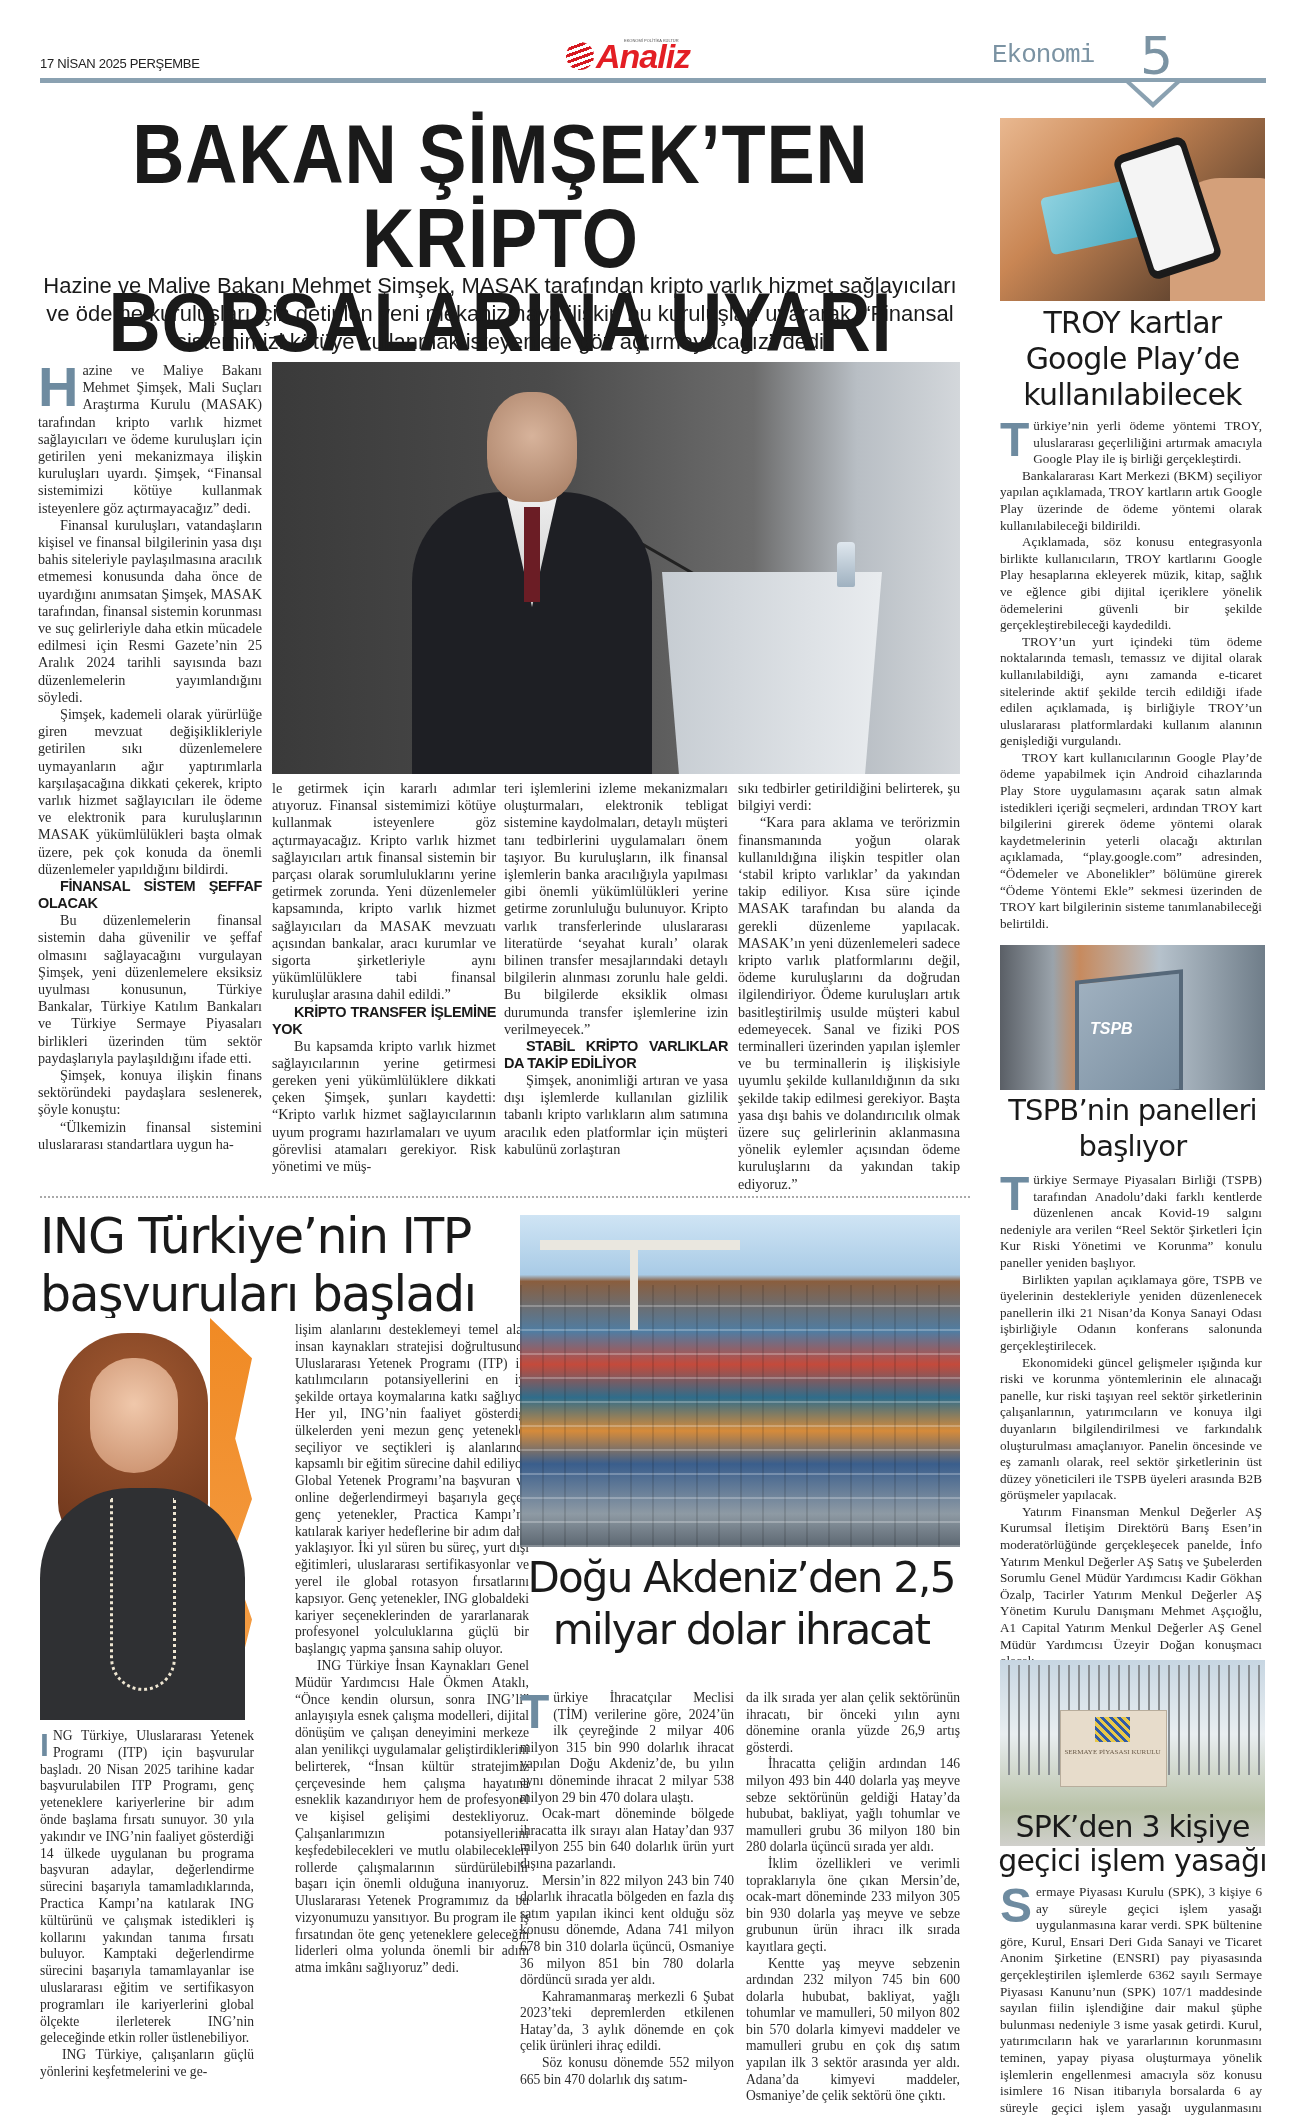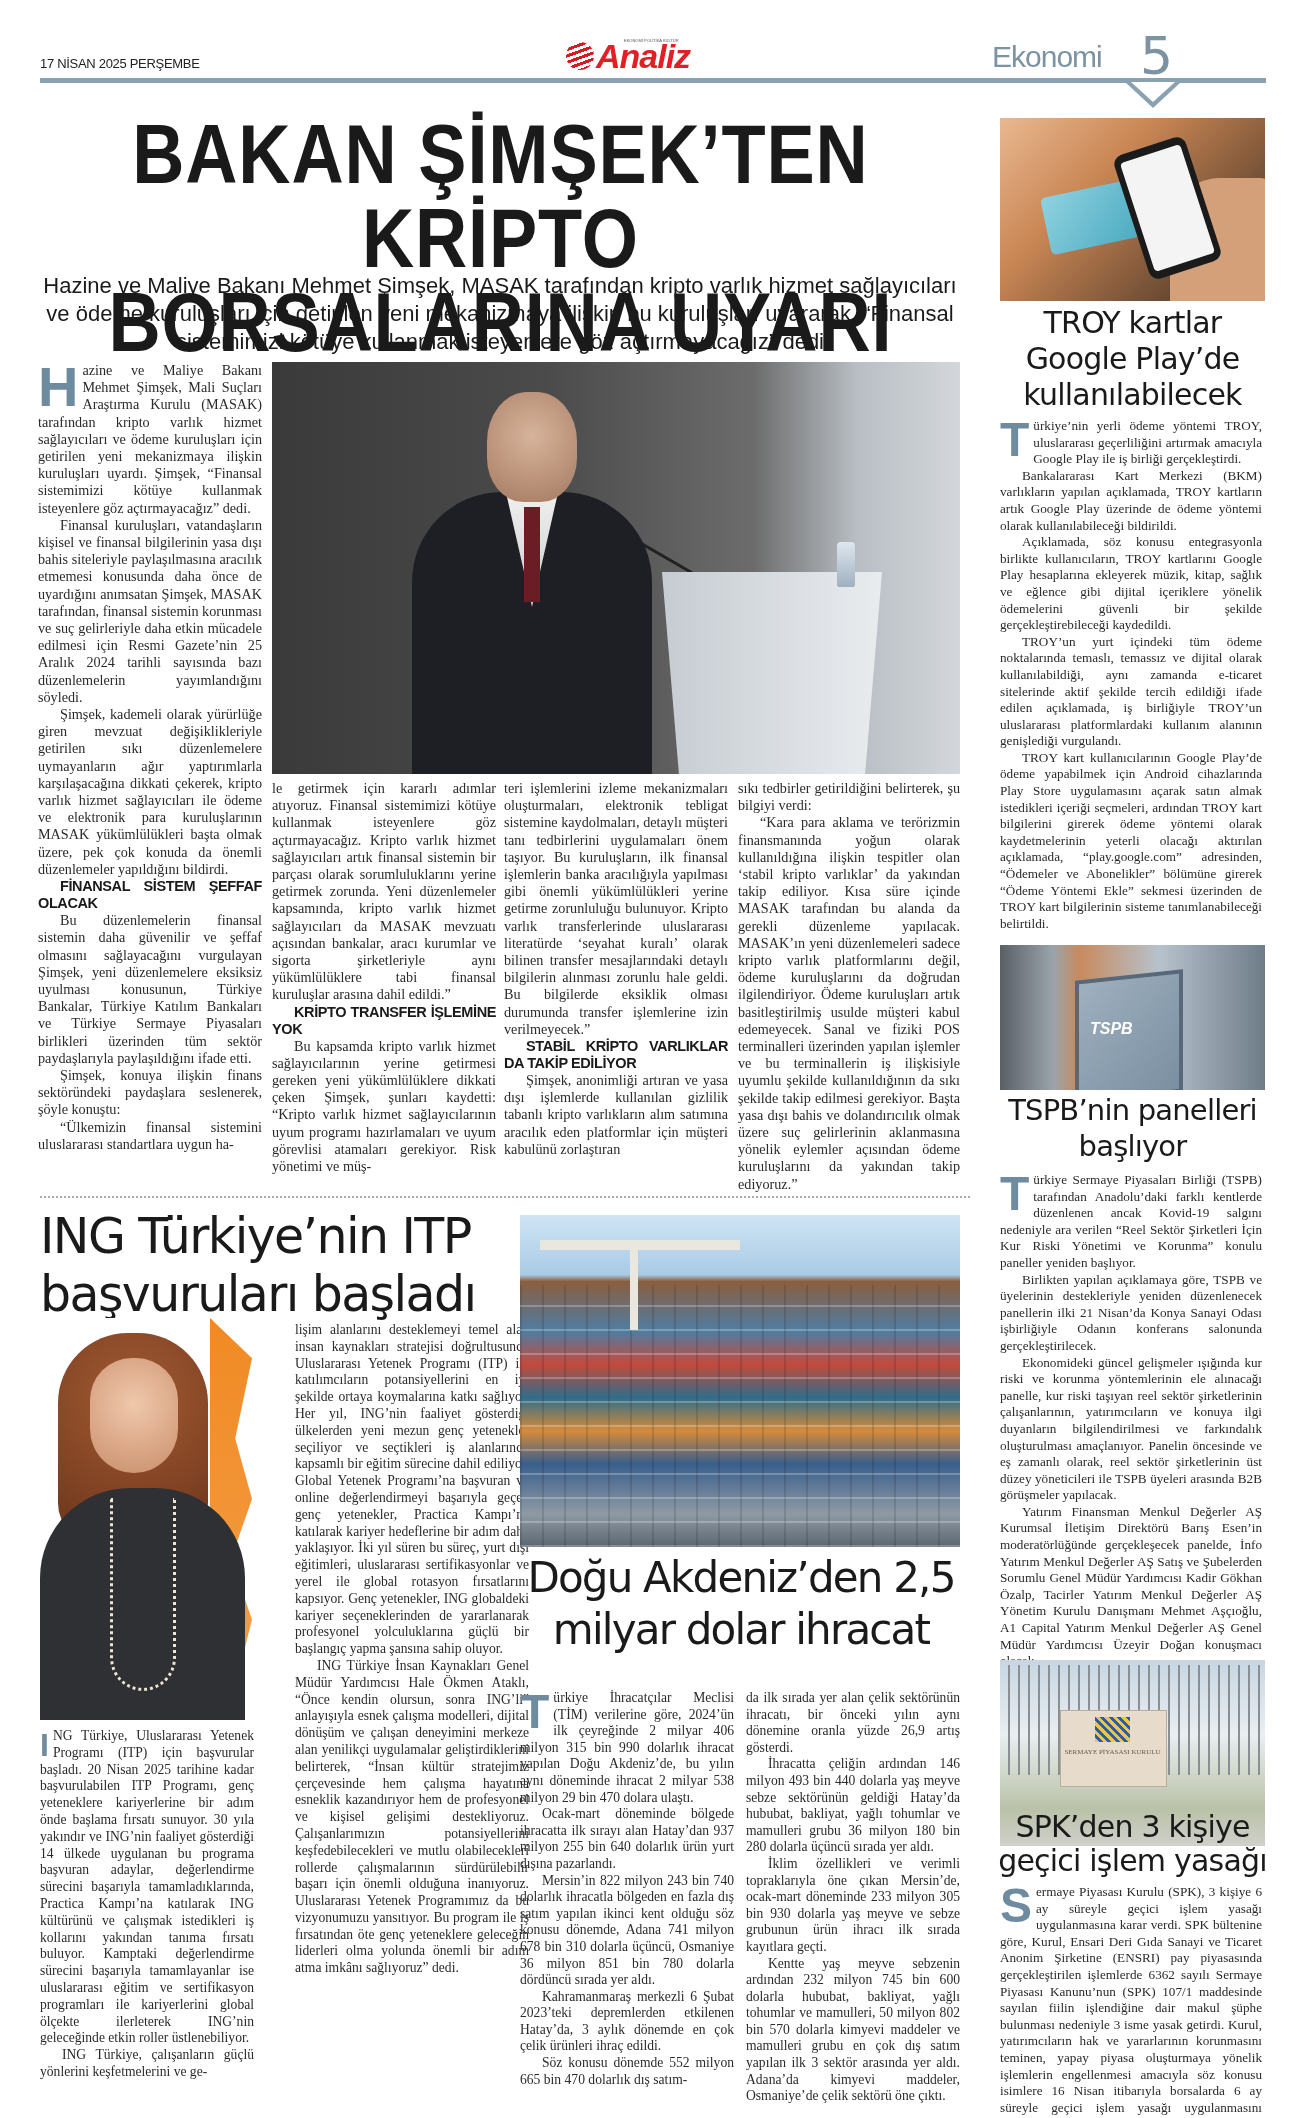--- a/index.html
+++ b/index.html
@@ -4,21 +4,21 @@
 <style>
   html,body{margin:0;padding:0;background:#fff;}
   body{width:1300px;height:2118px;position:relative;overflow:hidden;font-family:"DejaVu Serif",serif;color:#222;}
   .abs{position:absolute;}
   
   #date{left:40px;top:56px;font-size:13px;letter-spacing:-0.3px;font-family:"Liberation Sans",sans-serif;color:#222;}
   #logo{left:566px;top:38px;width:176px;height:36px;display:flex;align-items:center;}
   #logo .globe{width:28px;height:28px;border-radius:50%;background:repeating-linear-gradient(160deg,#d71920 0 3px,#fff 3px 6px);margin-right:2px;}
   #logo .word{font-family:"Liberation Sans",sans-serif;font-weight:bold;font-style:italic;color:#e31e24;font-size:34px;letter-spacing:-1px;line-height:1;}
   #logo .tag{position:absolute;left:58px;top:0px;font-size:4px;color:#555;font-family:"Liberation Sans",sans-serif;}
-  #section{left:992px;top:40px;font-family:Liberation Sans, sans-serif;color:#7b93a3;font-size:30px;font-weight:300;letter-spacing:-1px;}
+  #section{left:992px;top:40px;font-family:Liberation Mono, monospace;color:#7b93a3;font-size:26px;font-weight:300;letter-spacing:-1px;}
   #pagenum{left:1140px;top:30px;font-family:"DejaVu Sans",sans-serif;color:#7b93a3;font-size:52px;line-height:1;}
   #rule{left:40px;top:78px;width:1226px;height:5px;background:#8aa1b1;}
   #notch{left:1125px;top:82px;width:0;height:0;border-left:28px solid transparent;border-right:28px solid transparent;border-top:26px solid #8aa1b1;}
   #notch2{left:1131px;top:82px;width:0;height:0;border-left:22px solid transparent;border-right:22px solid transparent;border-top:20px solid #fff;}
 
   
   #headline{left:36px;top:112px;width:930px;font-family:"Liberation Sans",sans-serif;font-weight:bold;font-size:84px;line-height:84px;text-align:center;color:#1a1a1a;letter-spacing:1px;transform:scaleX(0.86);transform-origin:left top;width:1080px;}
   #subhead{left:40px;top:272px;width:920px;font-family:"Liberation Sans",sans-serif;font-size:22px;line-height:28px;text-align:center;color:#1a1a1a;}
 
   .col{position:absolute;font-family:"Liberation Serif",serif;font-size:14.2px;line-height:17.2px;text-align:justify;color:#2a2a2a;hyphens:auto;}
@@ -139,21 +139,21 @@
 <div class="img" id="photo-troy">
   <div class="card"></div>
   <div class="hand"></div>
   <div class="phone">
       <div class="screen"></div>
     </div>
 </div>
 <div class="sidetitle" style="left:1000px;top:305px;width:265px;font-size:30px;line-height:36px;">TROY kartlar Google Play’de kullanılabilecek</div>
 <div class="col" style="left:1000px;top:418px;width:262px;font-size:13.2px;line-height:16.6px;">
   <p class="first"><span class="dropcap small">T</span><span>ürkiye’nin yerli ödeme yöntemi TROY, uluslararası geçerliliğini artırmak amacıyla Google Play ile iş birliği gerçekleştirdi.</span></p>
-  <p>Bankalararası Kart Merkezi (BKM) varlıkların yapılan açıklamada, TROY kartların artık Google Play üzerinde de ödeme yöntemi olarak kullanılabileceği bildirildi.</p>
+  <p>Bankalararası Kart Merkezi (BKM) seçiliyor yapılan açıklamada, TROY kartların artık Google Play üzerinde de ödeme yöntemi olarak kullanılabileceği bildirildi.</p>
   <p>Açıklamada, söz konusu entegrasyonla birlikte kullanıcıların, TROY kartlarını Google Play hesaplarına ekleyerek müzik, kitap, sağlık ve eğlence gibi dijital içeriklere yönelik ödemelerini güvenli bir şekilde gerçekleştirebileceği kaydedildi.</p>
   <p>TROY’un yurt içindeki tüm ödeme noktalarında temaslı, temassız ve dijital olarak kullanılabildiği, aynı zamanda e-ticaret sitelerinde aktif şekilde tercih edildiği ifade edilen açıklamada, iş birliğiyle TROY’un uluslararası platformlardaki kullanım alanının genişlediği vurgulandı.</p>
   <p>TROY kart kullanıcılarının Google Play’de ödeme yapabilmek için Android cihazlarında Play Store uygulamasını açarak satın almak istedikleri içeriği seçmeleri, ardından TROY kart bilgilerini girerek ödeme yöntemi olarak kaydetmelerinin yeterli olacağı aktırılan açıklamada, “play.google.com” adresinden, “Ödemeler ve Abonelikler” bölümüne girerek “Ödeme Yöntemi Ekle” sekmesi üzerinden de TROY kart bilgilerinin sisteme tanımlanabileceği belirtildi.</p>
 </div>
 
 <div class="img" id="photo-tspb">
   <div class="sign"></div>
   <div class="signtext">TSPB</div>
 </div>
 <div class="sidetitle" style="left:1000px;top:1092px;width:265px;font-size:29px;line-height:36px;">TSPB’nin panelleri başlıyor</div>

